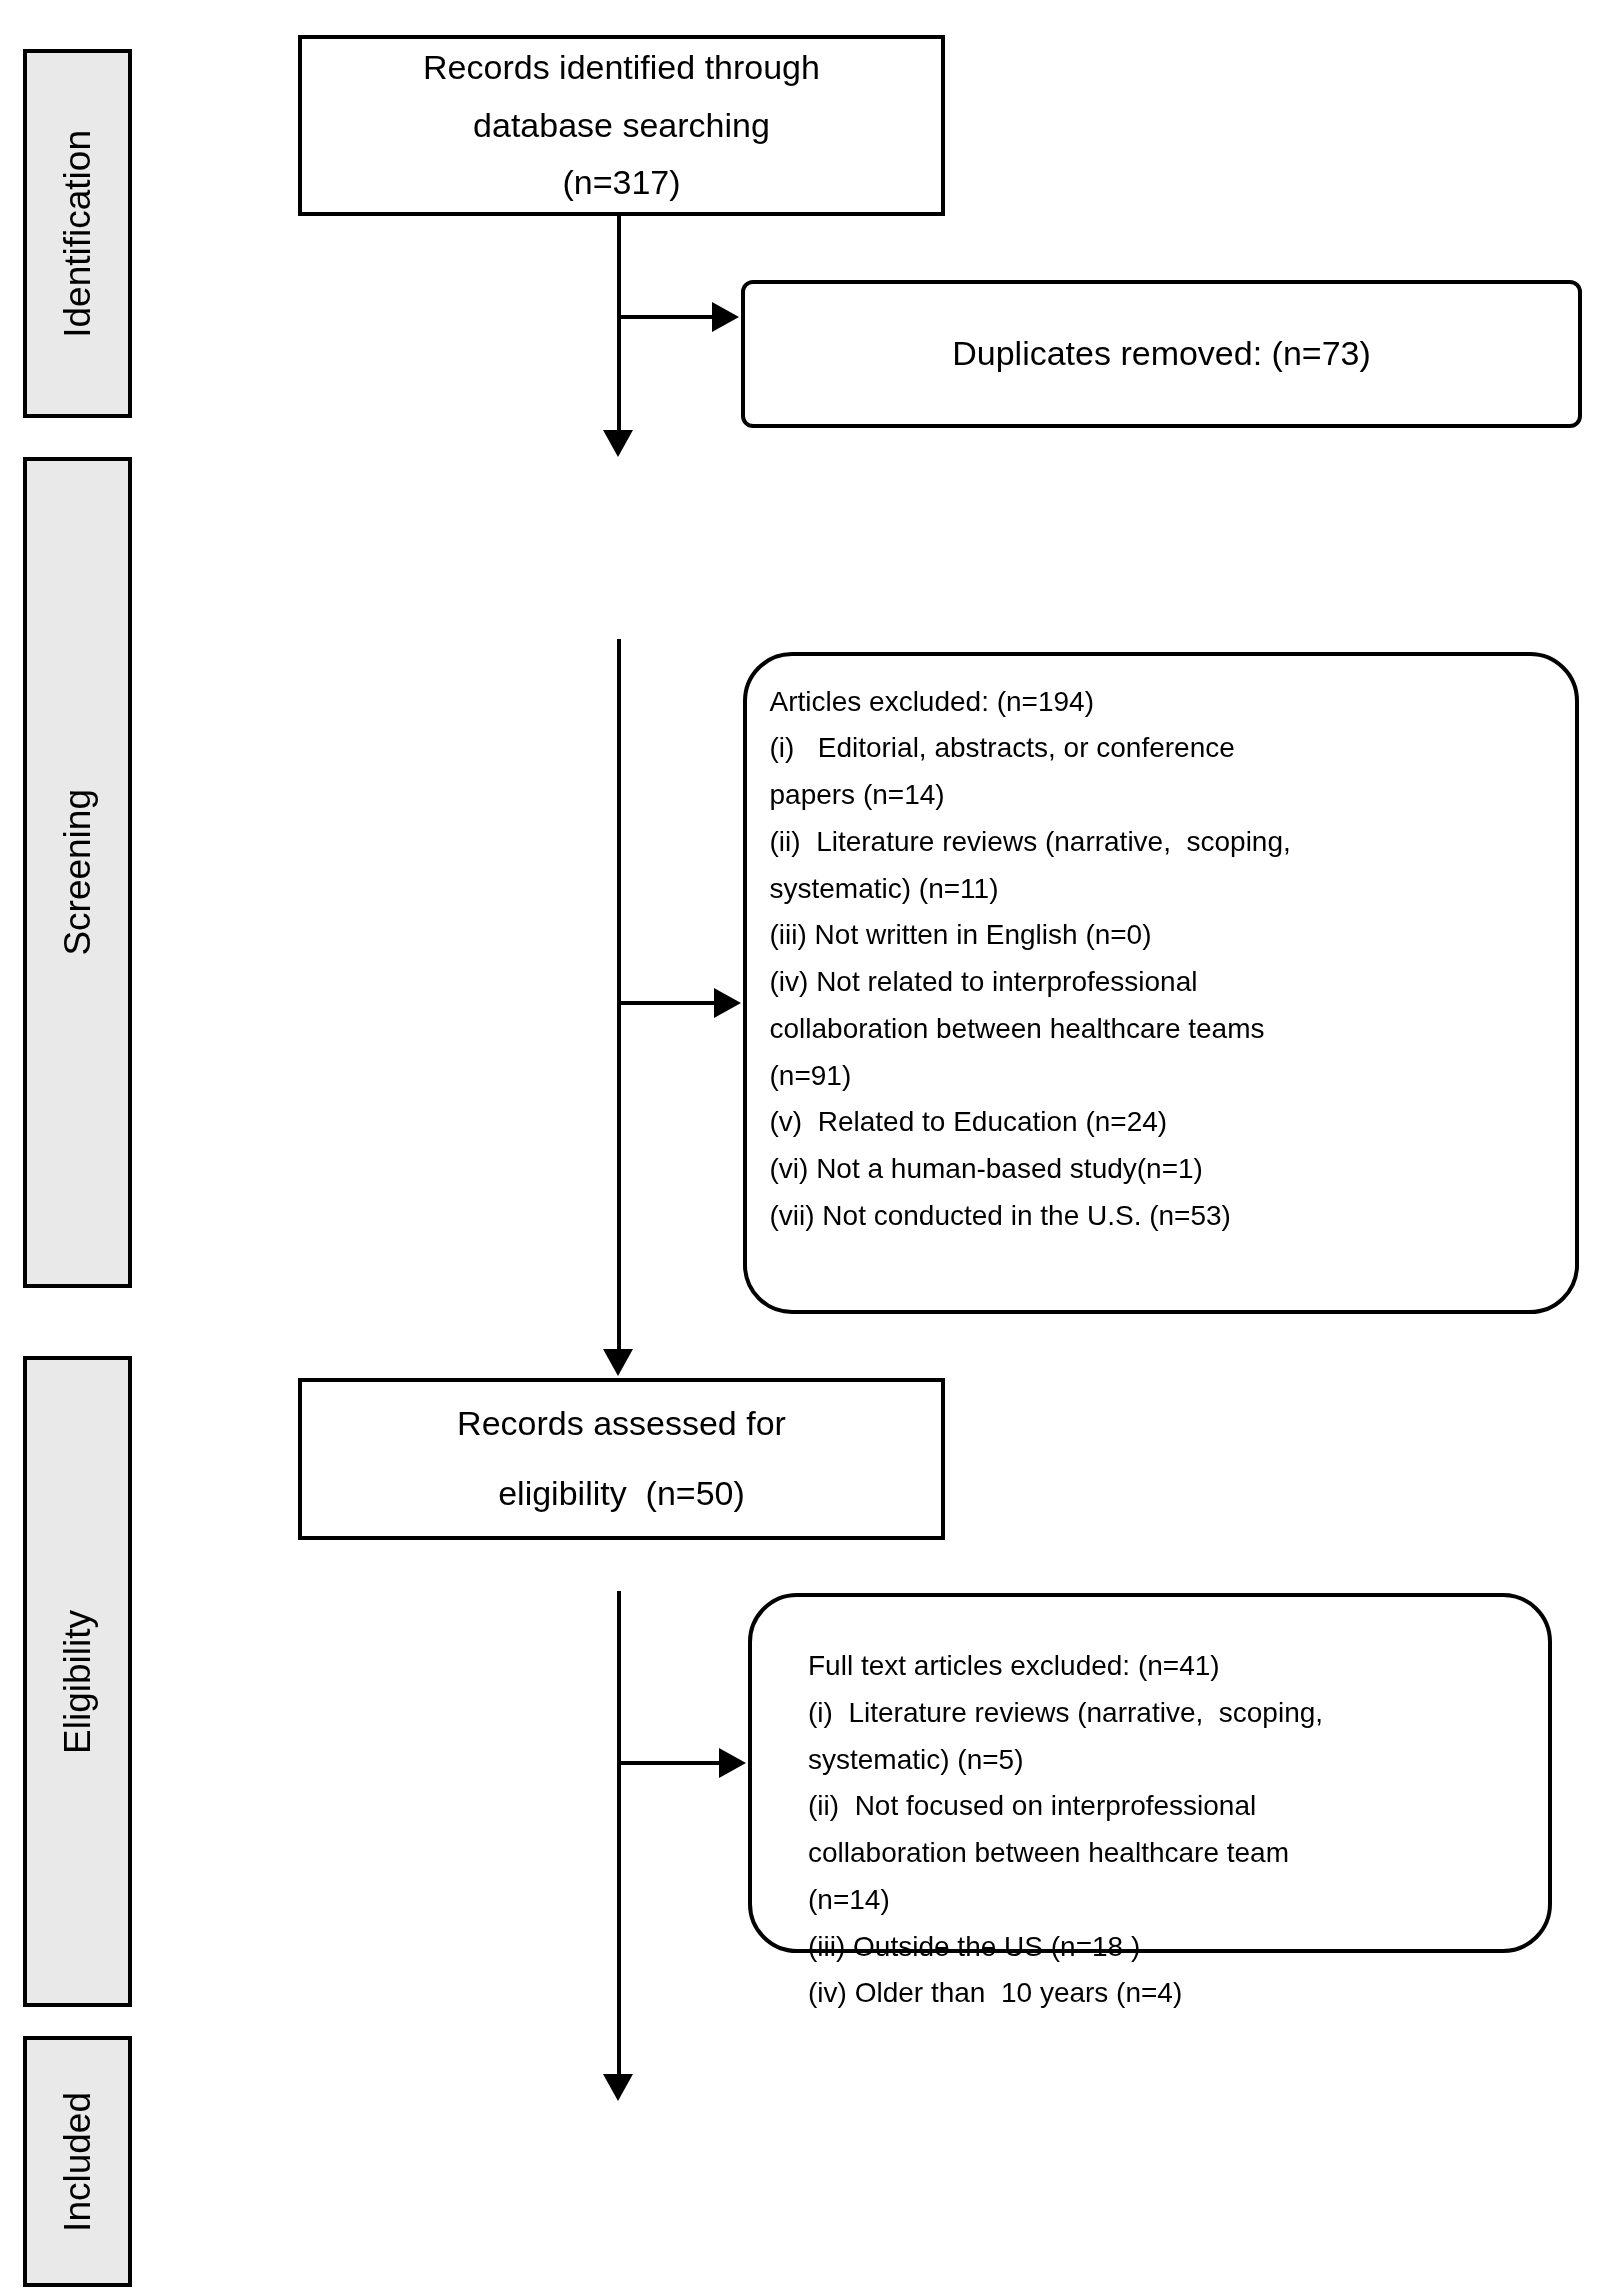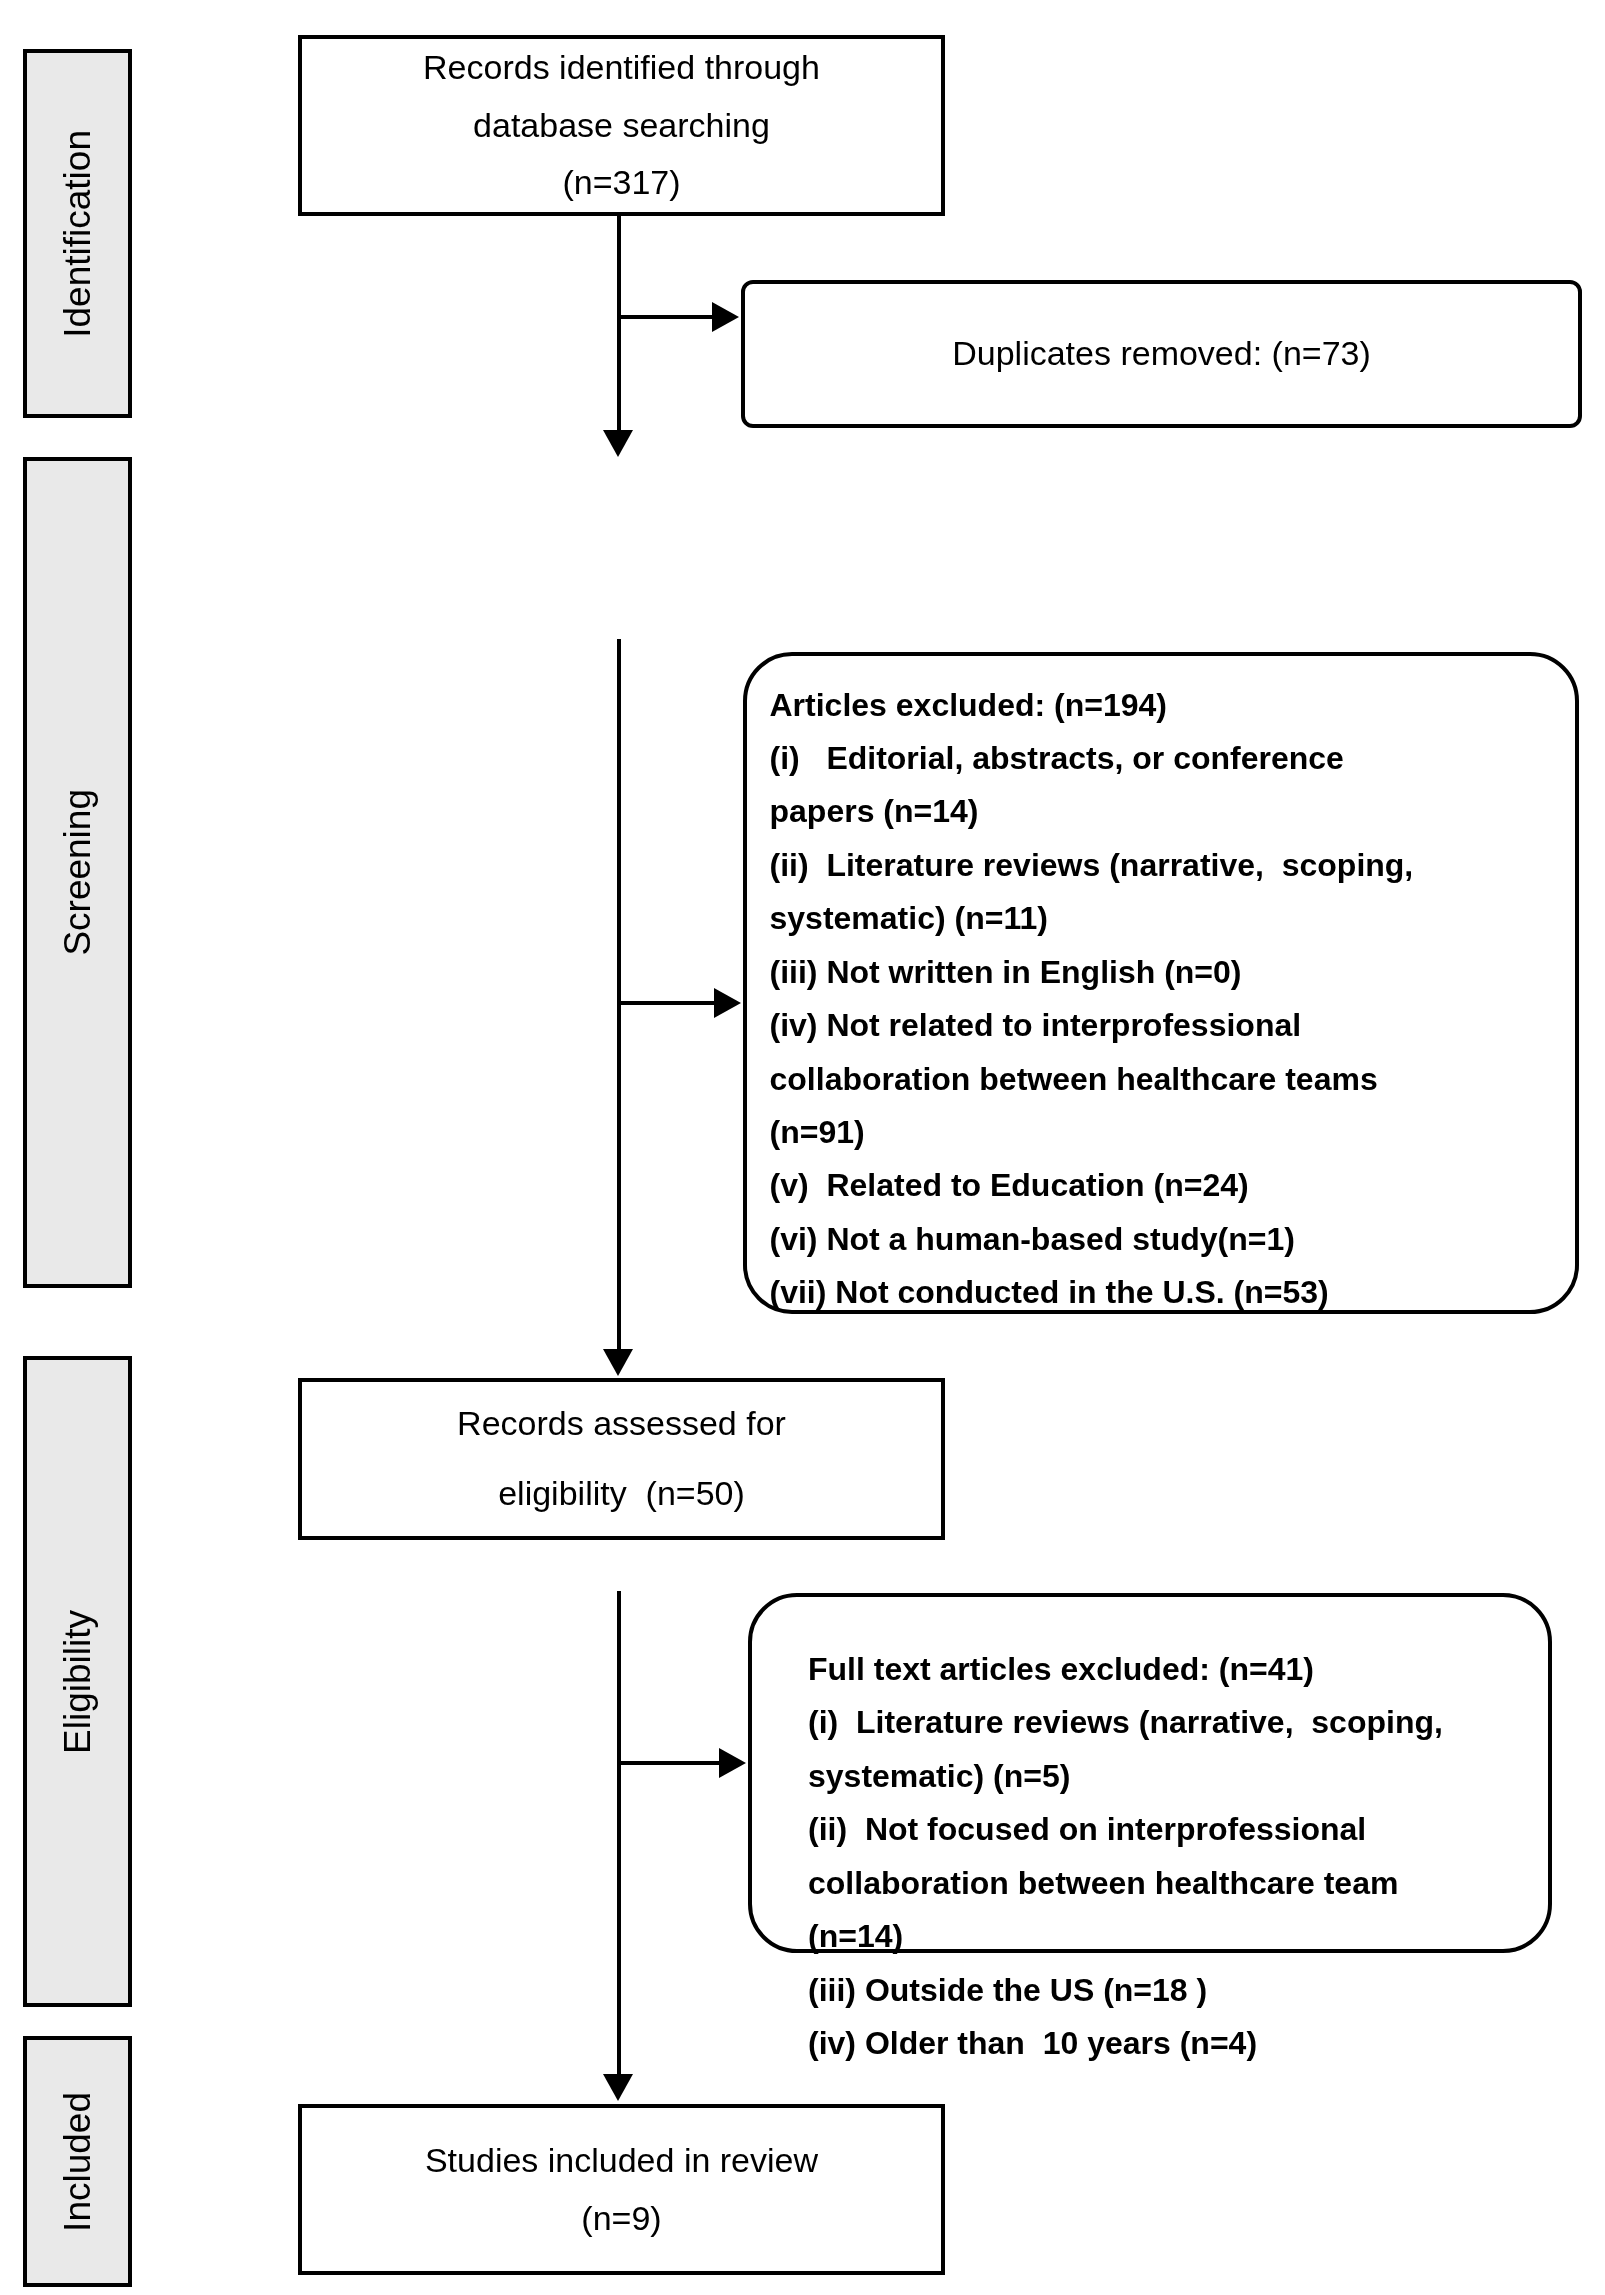--- a/index.html
+++ b/index.html
@@ -35,22 +35,22 @@
     text-align:center;white-space:pre-wrap;
   }
   .wide{line-height:2.05;}
   
   .rbox{
     position:absolute;box-sizing:border-box;
     border:4.2px solid #000;background:#fff;border-radius:42px;
   }
   .rbox.center{display:flex;align-items:center;justify-content:center;}
   .listtext{
-    font-size:32px;line-height:1.67;
-    text-align:left;white-space:pre-wrap;font-weight:bold;
+    font-size:28px;line-height:1.67;
+    text-align:left;white-space:pre-wrap;
   }
   
   .vline,.hline{position:absolute;background:#000;}
   .vline{width:4.2px;}
   .hline{height:4.2px;}
   .arr-down{
     position:absolute;width:0;height:0;
     border-left:15.5px solid transparent;
     border-right:15.5px solid transparent;
     border-top:27px solid #000;
@@ -85,24 +85,20 @@
 database searching
 (n=317)</div>
   </div>
 
 
   <div class="fbox" style="left:298px;top:1378px;width:647px;height:162px;">
     <div class="btext wide">Records assessed for
 eligibility  (n=50)</div>
   </div>
 
-  <div class="fbox" style="left:298px;top:2104px;width:647px;height:171px;">
-    <div class="btext">Studies included in review
-(n=9)</div>
-  </div>
 
   <div class="rbox center" style="left:741px;top:280px;width:841px;height:148px;border-radius:12px;">
     <div class="btext" style="font-size:34px;">Duplicates removed: (n=73)</div>
   </div>
 
   <div class="rbox" style="left:743px;top:652px;width:836px;height:662px;border-radius:49px;padding:22.5px 19.7px 14px 22.5px;">
     <div class="listtext">Articles excluded: (n=194)
 (i)   Editorial, abstracts, or conference
 papers (n=14)
 (ii)  Literature reviews (narrative,  scoping,

